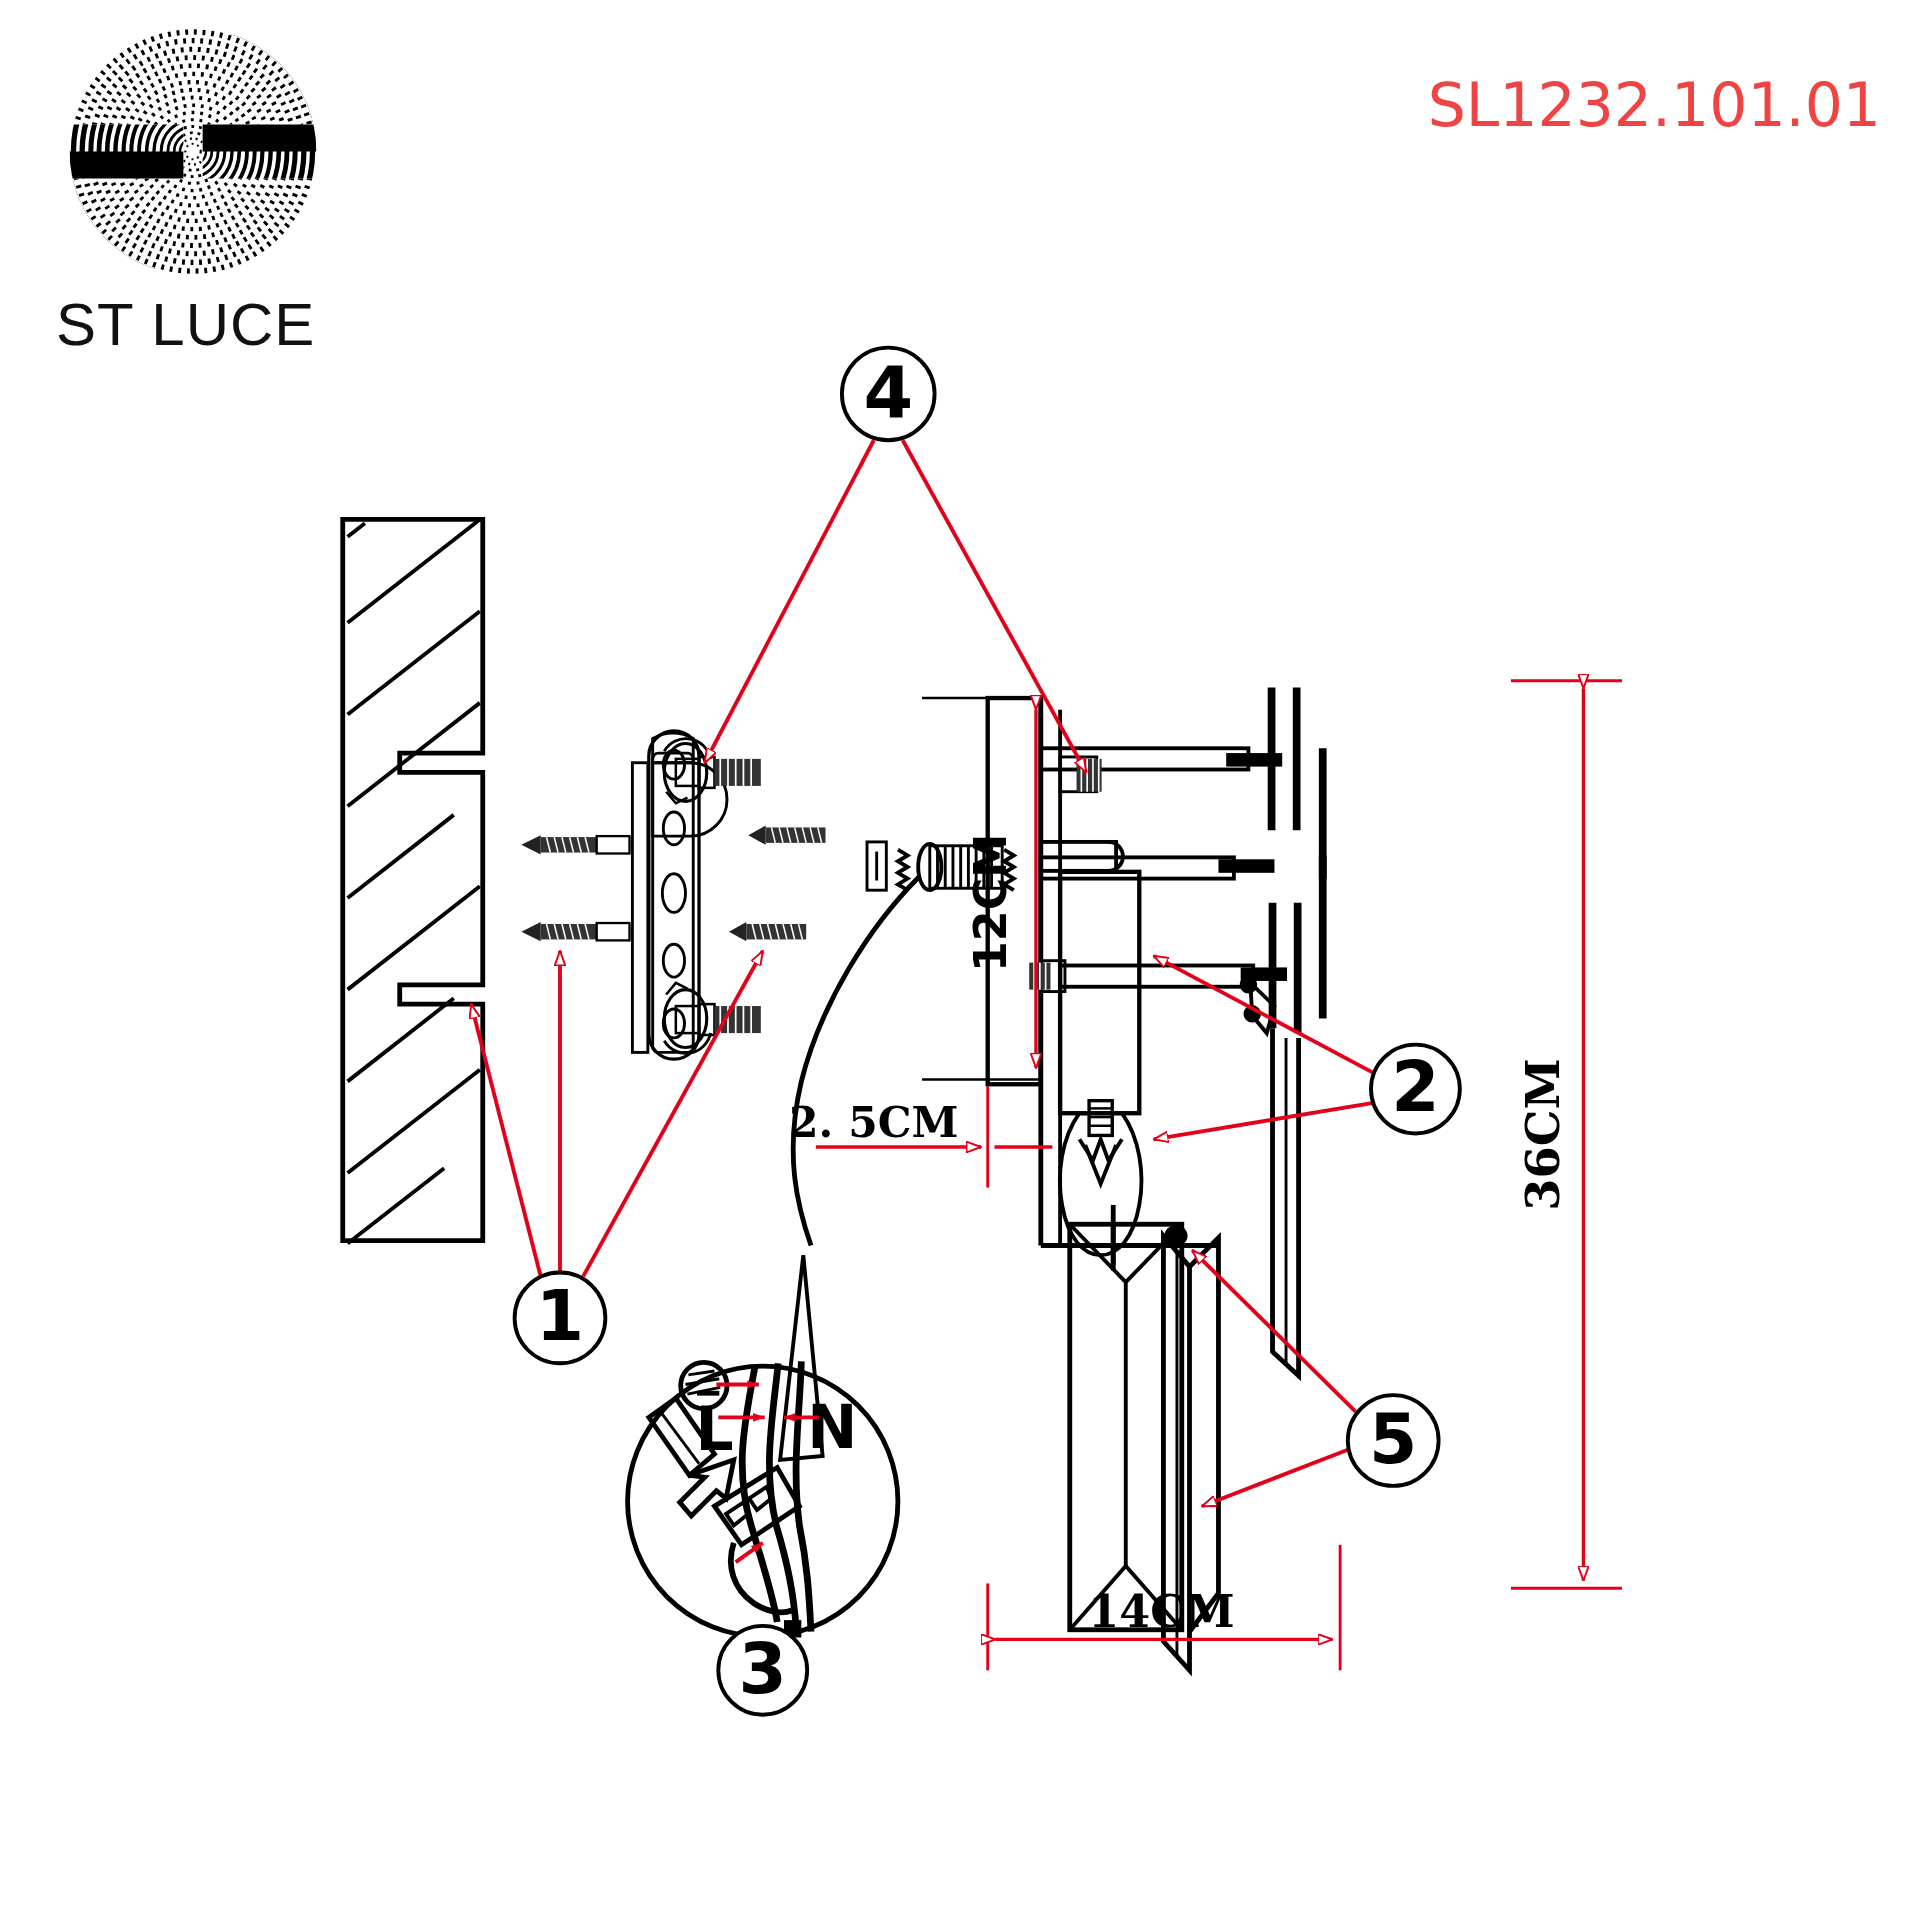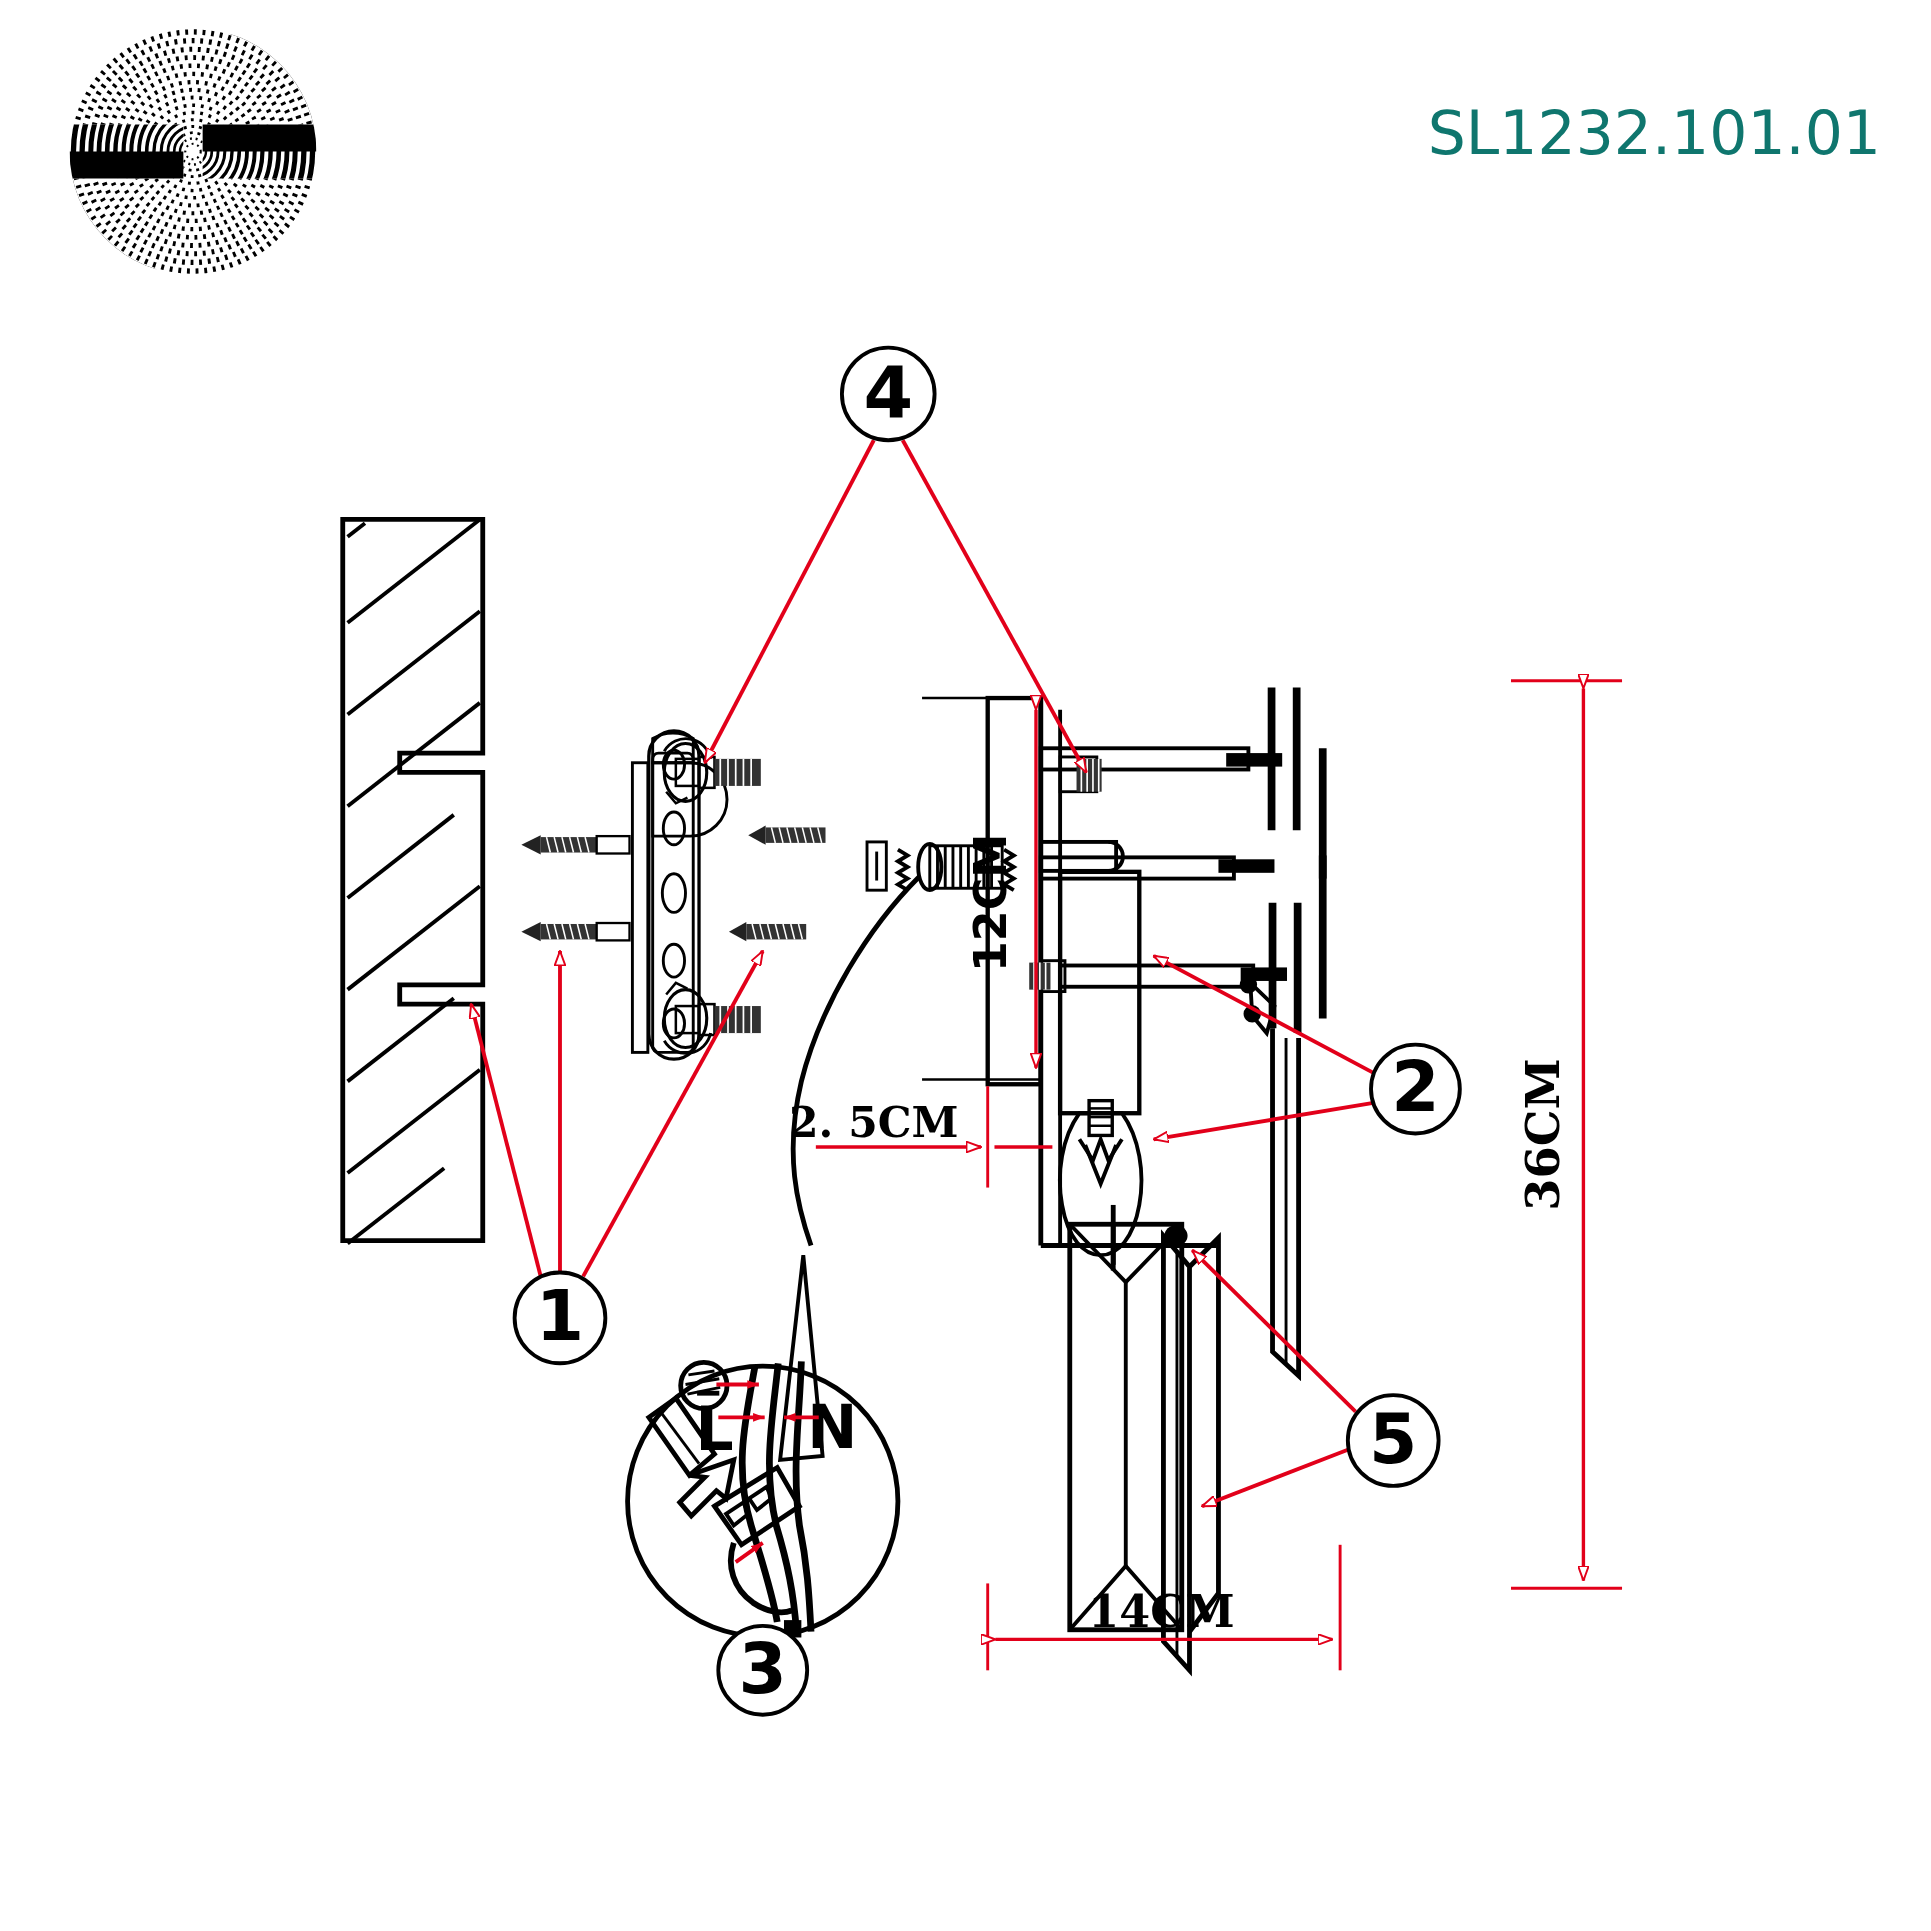--- a/index.html
+++ b/index.html
@@ -8,22 +8,22 @@
   #sheet{position:absolute;left:0;top:0;width:1931px;height:1931px;}
   .brand-text{
     position:absolute;left:56px;top:290px;
     font-family:"Liberation Sans",sans-serif;
     font-size:60px;font-weight:400;letter-spacing:1px;color:#111;
     white-space:nowrap;
   }
   .product-code{
     position:absolute;right:50px;top:70px;
     font-family:"DejaVu Sans",sans-serif;
-    font-size:60px;font-weight:400;letter-spacing:0px;color:#0f766e;
-    white-space:nowrap;text-align:right;margin-top:28px;
+    font-size:60px;font-weight:400;letter-spacing:0px;color:#ef4444;
+    white-space:nowrap;text-align:right;
   }
   .logo-box{position:absolute;left:58px;top:24px;width:270px;height:256px;}
 </style>
 </head>
 <body>
 
 <div id="page">
 
   <div class="logo-box">
     <svg width="270" height="256" viewBox="0 0 280 265">
@@ -80,20 +80,21 @@
             <circle cx="140" cy="132" r="26" stroke-width="3.0" stroke-dasharray="3 5"></circle>
             <circle cx="140" cy="132" r="19.5" stroke-width="2.8" stroke-dasharray="3 5"></circle>
             <circle cx="140" cy="132" r="13.5" stroke-width="2.5" stroke-dasharray="2 4"></circle>
             <circle cx="140" cy="132" r="8" stroke-width="2.2" stroke-dasharray="2 4"></circle>
           </g>
         </g>
       </g>
     </svg>
   </div>
 
+  <div class="brand-text">ST LUCE</div>
   <div class="product-code">SL1232.101.01</div>
 
   <svg id="sheet" viewBox="0 0 2000 2000">
     <defs>
       <marker id="ah" markerWidth="16" markerHeight="12" refX="15" refY="6" orient="auto" markerUnits="userSpaceOnUse">
         <path d="M 0,0.5 L 15,6 L 0,11.5 z" fill="#ffffff" stroke="#e2001a" stroke-width="2"></path>
       </marker>
       <marker id="ahk" markerWidth="16" markerHeight="12" refX="15" refY="6" orient="auto" markerUnits="userSpaceOnUse">
         <path d="M 0,0.5 L 15,6 L 0,11.5 z" fill="#ffffff" stroke="#000" stroke-width="2"></path>
       </marker>

